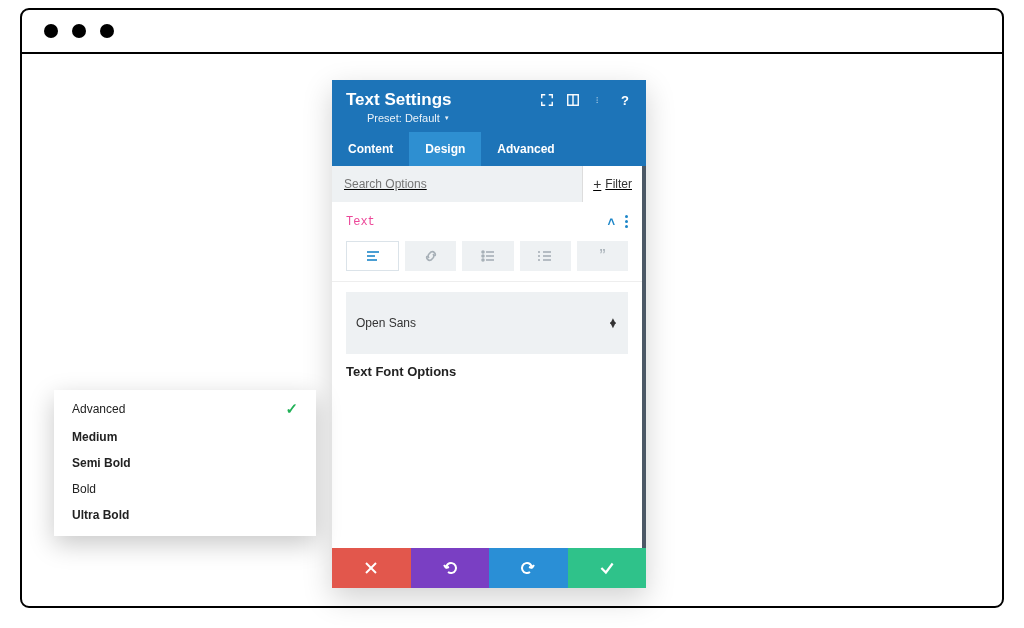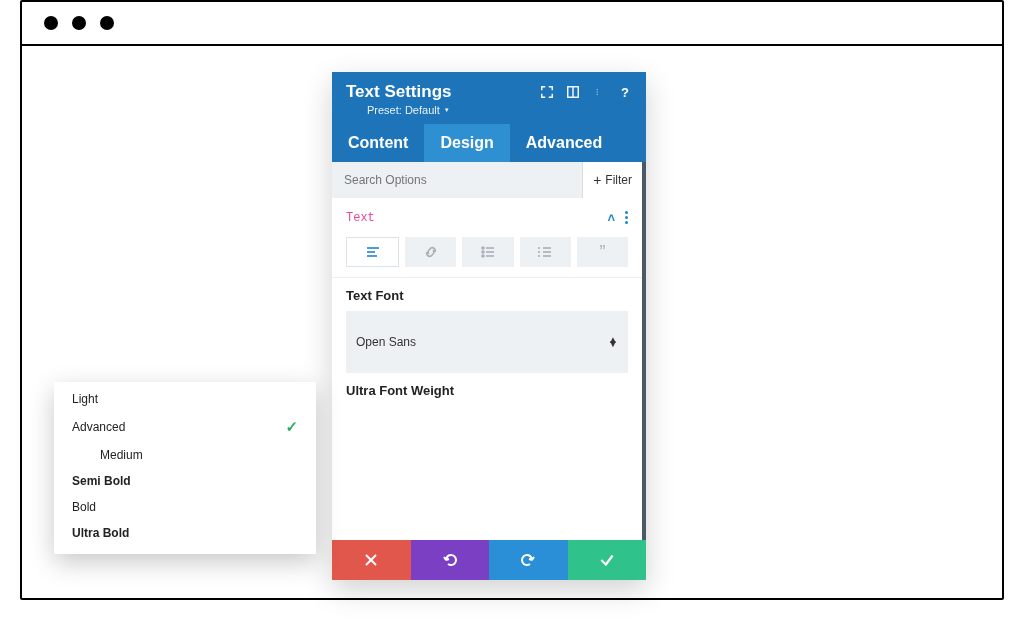--- a/index.html
+++ b/index.html
@@ -7,25 +7,25 @@
     font-family: -apple-system, BlinkMacSystemFont, "Segoe UI", Helvetica, Arial, sans-serif;
     background: #fff;
     width: 1024px;
     height: 628px;
     overflow: hidden;
   }
   
   .frame {
     position: absolute;
     left: 20px;
-    top: 0;
+    top: 8px;
     width: 984px;
     height: 600px;
     border: 2px solid #000;
-    border-radius: 2px;
+    border-radius: 9px;
     background: #fff;
   }
   .frame-titlebar {
     height: 44px;
     border-bottom: 2px solid #000;
     display: flex;
     align-items: center;
     padding-left: 22px;
     gap: 14px;
   }
@@ -66,39 +66,40 @@
   .h-icon svg { stroke:#fff; fill:none; stroke-width:1.6; }
   .h-icon.solid svg { fill:#fff; stroke:none; }
 
   
   .tabs {
     background:#1d74b8;
     display:flex;
   }
   .tab {
     padding: 10px 16px;
-    font-size: 16px;
+    font-size: 12px;
     font-weight:600;
     color:#fff;
     background:#1d74b8;
   }
   .tab.active { background:#2e8fd1; }
 
   
   .panel-body {
     flex:1;
     background:#fff;
     position:relative;
     border-right: 4px solid #4c5866;
   }
   .search-row {
     display:flex;
     align-items:center;
     background:#eef1f3;
     height:36px;
+    text-decoration:underline;
   }
   .search-row input {
     flex:1;
     border:none;
     background:transparent;
     padding: 0 12px;
     font-size: 12px;
     color:#888;
     outline:none;
   }
@@ -180,21 +181,21 @@
   .dd-option {
     padding: 6px 18px;
     font-size:12px;
     color:#222;
     display:flex;
     justify-content:space-between;
     align-items:center;
   }
   .dd-option.light   { font-weight:300;}
   .dd-option.regular { font-weight:400;}
-  .dd-option.medium  { font-weight:400;margin-left:28px;}
+  .dd-option.medium  { font-weight:700;}
   .dd-option.semi    { font-weight:600;}
   .dd-option.bold    { font-weight:400;}
   .dd-option.ultra   { font-weight:800;}
   .dd-option .check { color:#21b157; font-size:15px; font-weight:700;}
 
   
   .actions {
     display:flex;
     height:40px;
     margin-top:auto;
@@ -316,32 +317,31 @@
                 <line x1="6" y1="12" x2="14" y2="12"></line>
                 <line x1="2" y1="3" x2="2" y2="5"></line>
                 <line x1="2" y1="7" x2="2" y2="9"></line>
                 <line x1="2" y1="11" x2="2" y2="13"></line>
               </svg>
           </div>
           <div class="subtab" style="font-size:18px;color:#a7b0b7;">”</div>
         </div>
 
         <div class="field">
-          <div class="field-label">Text Font</div>
           <div class="select-box">
             <span>Open Sans</span>
             <span class="sort">
                 <span>▲</span>
                 <span>▼</span>
               </span>
           </div>
         </div>
 
         <div class="field">
-          <div class="field-label">Ultra Font Weight</div>
+          <div class="field-label">Text Font Options</div>
         </div>
       </div>
 
       <div class="actions">
         <div class="act red">
           <svg viewBox="0 0 16 16" width="16" height="16">
               <line x1="3" y1="3" x2="13" y2="13"></line>
               <line x1="13" y1="3" x2="3" y2="13"></line>
             </svg>
         </div>
@@ -358,23 +358,20 @@
         <div class="act green">
           <svg viewBox="0 0 16 16" width="18" height="18">
               <path d="M3 8l4 4 6-8"></path>
             </svg>
         </div>
       </div>
 
     </div>
 
     <div class="dropdown">
-      <div class="dd-option light">
-          <span>Light</span>
-        </div>
       <div class="dd-option regular">
           <span>Advanced</span>
           <span class="check">✓</span>
         </div>
       <div class="dd-option medium">
           <span>Medium</span>
         </div>
       <div class="dd-option semi">
           <span>Semi Bold</span>
         </div>

